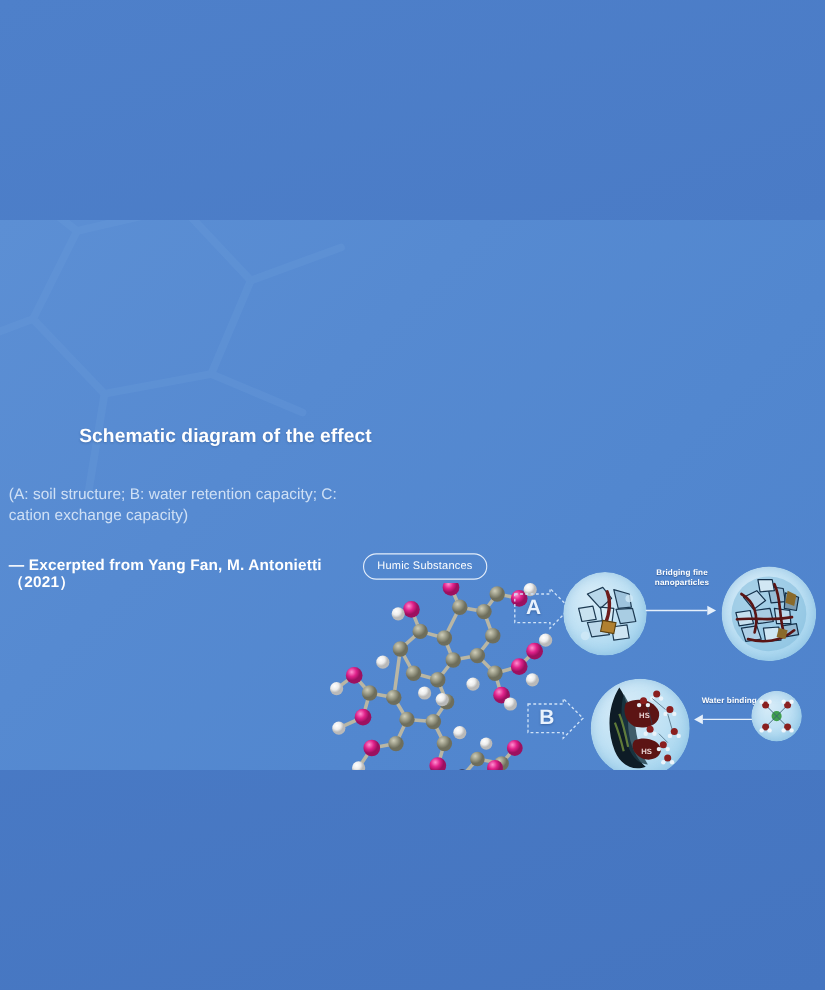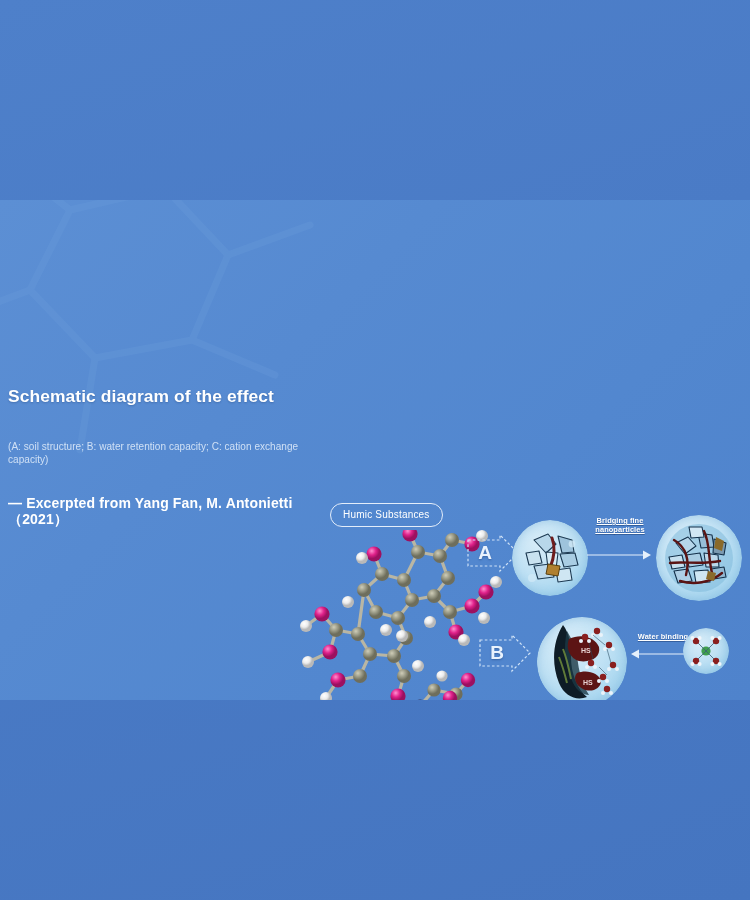--- a/index.html
+++ b/index.html
@@ -30,24 +30,24 @@
     opacity:.30;
   }
   .hexwatermark line, .hexwatermark polygon{
     stroke:#6b9ddb;stroke-width:7;fill:none;stroke-linecap:round;stroke-linejoin:round;
   }
 
   
   .textblock{position:absolute;left:8px;top:185px;width:330px;}
   .title{
     color:#ffffff;font-weight:bold;font-size:17.4px;line-height:1.37;
-    letter-spacing:.1px;margin:0;text-shadow:0 1px 2px rgba(20,50,100,.30);
+    letter-spacing:.1px;margin:0;text-shadow:0 1px 2px rgba(20,50,100,.30);text-align:right;
   }
   .subtitle{
-    margin:7px 0 0 0;color:#cfe0f5;font-size:10px;letter-spacing:.05px;
+    margin:7px 0 0 0;color:#cfe0f5;font-size:14px;letter-spacing:.05px;
     line-height:1.35;
   }
   .citation{
     margin:28px 0 0 0;color:#ffffff;font-size:14px;font-weight:bold;
     letter-spacing:.15px;
   }
 
   
   .hs-pill{
     position:absolute;left:330px;top:303px;
@@ -88,21 +88,20 @@
   #circ-a2{left:656px;top:315px;width:86px;height:86px;}
   #circ-b1{left:537px;top:417px;width:90px;height:90px;}
   #circ-b2{left:683px;top:428px;width:46px;height:46px;}
 
   
   .flow-label{
     position:absolute;color:#ffffff;font-weight:bold;font-size:7.4px;
     line-height:1.25;text-align:center;letter-spacing:.1px;
     text-shadow:0 1px 1px rgba(20,50,100,.45);
     white-space:nowrap;
-    text-decoration:underline;
   }
   #lab-bridging{left:584px;top:316px;width:72px;}
   #lab-water{left:628px;top:432px;width:70px;}
 
   .flow-arrow{position:absolute;}
   #arr-a{left:586px;top:349px;}
   #arr-b{left:630px;top:448px;}
 
   
   .bond{stroke:#b9b6a4;stroke-width:3.2;stroke-linecap:round;}

